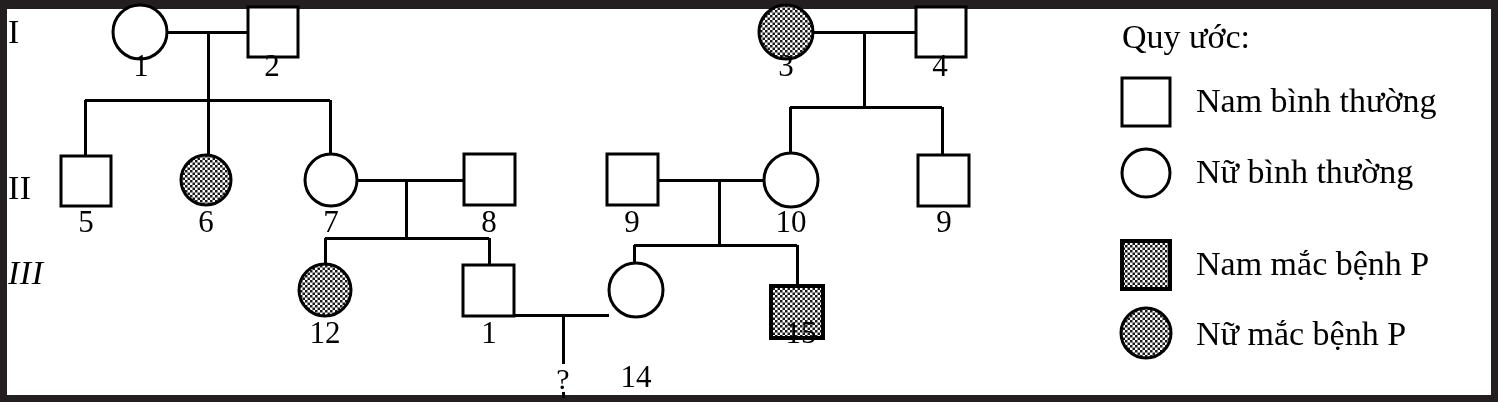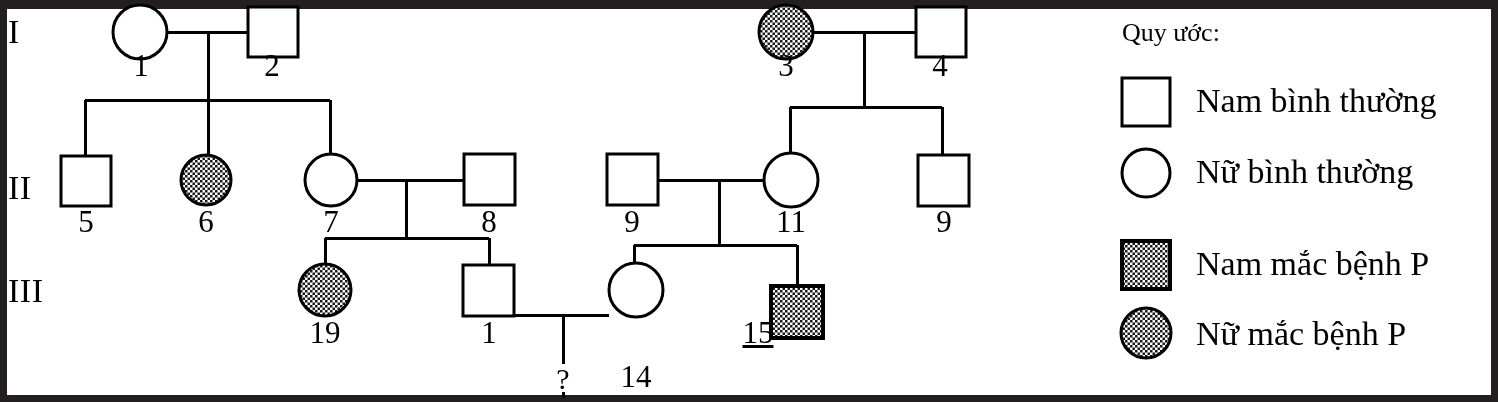--- a/index.html
+++ b/index.html
@@ -48,21 +48,21 @@
   }
   .q-label {
     position: absolute;
     font-size: 30px;
     line-height: 1;
     color: #000;
     text-align: center;
   }
   .legend-title {
     position: absolute;
-    font-size: 26px;
+    font-size: 34px;
     line-height: 1;
     color: #000;
     white-space: nowrap;
   }
   .legend-text {
     position: absolute;
     font-size: 34px;
     line-height: 1;
     color: #000;
     white-space: nowrap;
@@ -161,39 +161,39 @@
     <g>
       <rect x="1122" y="78" width="48" height="48" fill="#ffffff" stroke="#000" stroke-width="3"></rect>
       <circle cx="1146" cy="173" r="24" fill="#ffffff" stroke="#000" stroke-width="3"></circle>
       <rect x="1122" y="241" width="48" height="48" fill="url(#checkerSmall)" stroke="#000" stroke-width="4"></rect>
       <circle cx="1146" cy="333" r="25" fill="url(#checkerSmall)" stroke="#000" stroke-width="3"></circle>
     </g>
   </svg>
 
   <div class="gen-label" style="left:8px;  top:15px;">I</div>
   <div class="gen-label" style="left:8px;  top:163px;margin-top:8px;">II</div>
-  <div class="gen-label" style="left:8px;  top:274px;">III</div>
+  <div class="gen-label" style="left:8px;  top:256px;font-style:italic;">III</div>
 
   <div class="id-label" style="left:125px; top:50px;  width:32px;">1</div>
   <div class="id-label" style="left:256px; top:50px;  width:32px;">2</div>
   <div class="id-label" style="left:770px; top:50px;  width:32px;">3</div>
   <div class="id-label" style="left:924px; top:50px;  width:32px;">4</div>
 
   <div class="id-label" style="left:70px;  top:206px; width:32px;">5</div>
   <div class="id-label" style="left:190px; top:206px; width:32px;">6</div>
   <div class="id-label" style="left:315px; top:206px; width:32px;">7</div>
   <div class="id-label" style="left:473px; top:206px; width:32px;">8</div>
   <div class="id-label" style="left:616px; top:206px; width:32px;">9</div>
-  <div class="id-label" style="left:765px; top:206px; width:52px;">11</div>
+  <div class="id-label" style="left:765px; top:206px; width:52px;">10</div>
   <div class="id-label" style="left:918px; top:206px; width:52px;">9</div>
 
-  <div class="id-label" style="left:299px; top:317px; width:52px;">19</div>
+  <div class="id-label" style="left:299px; top:317px; width:52px;">12</div>
   <div class="id-label" style="left:463px; top:317px; width:52px;">1</div>
   <div class="id-label" style="left:610px; top:317px; width:52px;margin-top:44px;">14</div>
-  <div class="id-label" style="left:732px; top:317px; width:52px;text-decoration:underline;">15</div>
+  <div class="id-label" style="left:775px; top:317px; width:52px;">15</div>
 
   <div class="q-label" style="left:548px; top:364px; width:30px;">?</div>
 
   <div class="legend-title" style="left:1122px; top:20px;">Quy ước:</div>
 
   <div class="legend-text" style="left:1196px; top:155px;">Nữ bình thường</div>
   <div class="legend-text" style="left:1196px; top:84px;">Nam bình thường</div>
   <div class="legend-text" style="left:1196px; top:317px;">Nữ mắc bệnh P</div>
   <div class="legend-text" style="left:1196px; top:247px;">Nam mắc bệnh P</div>
 

